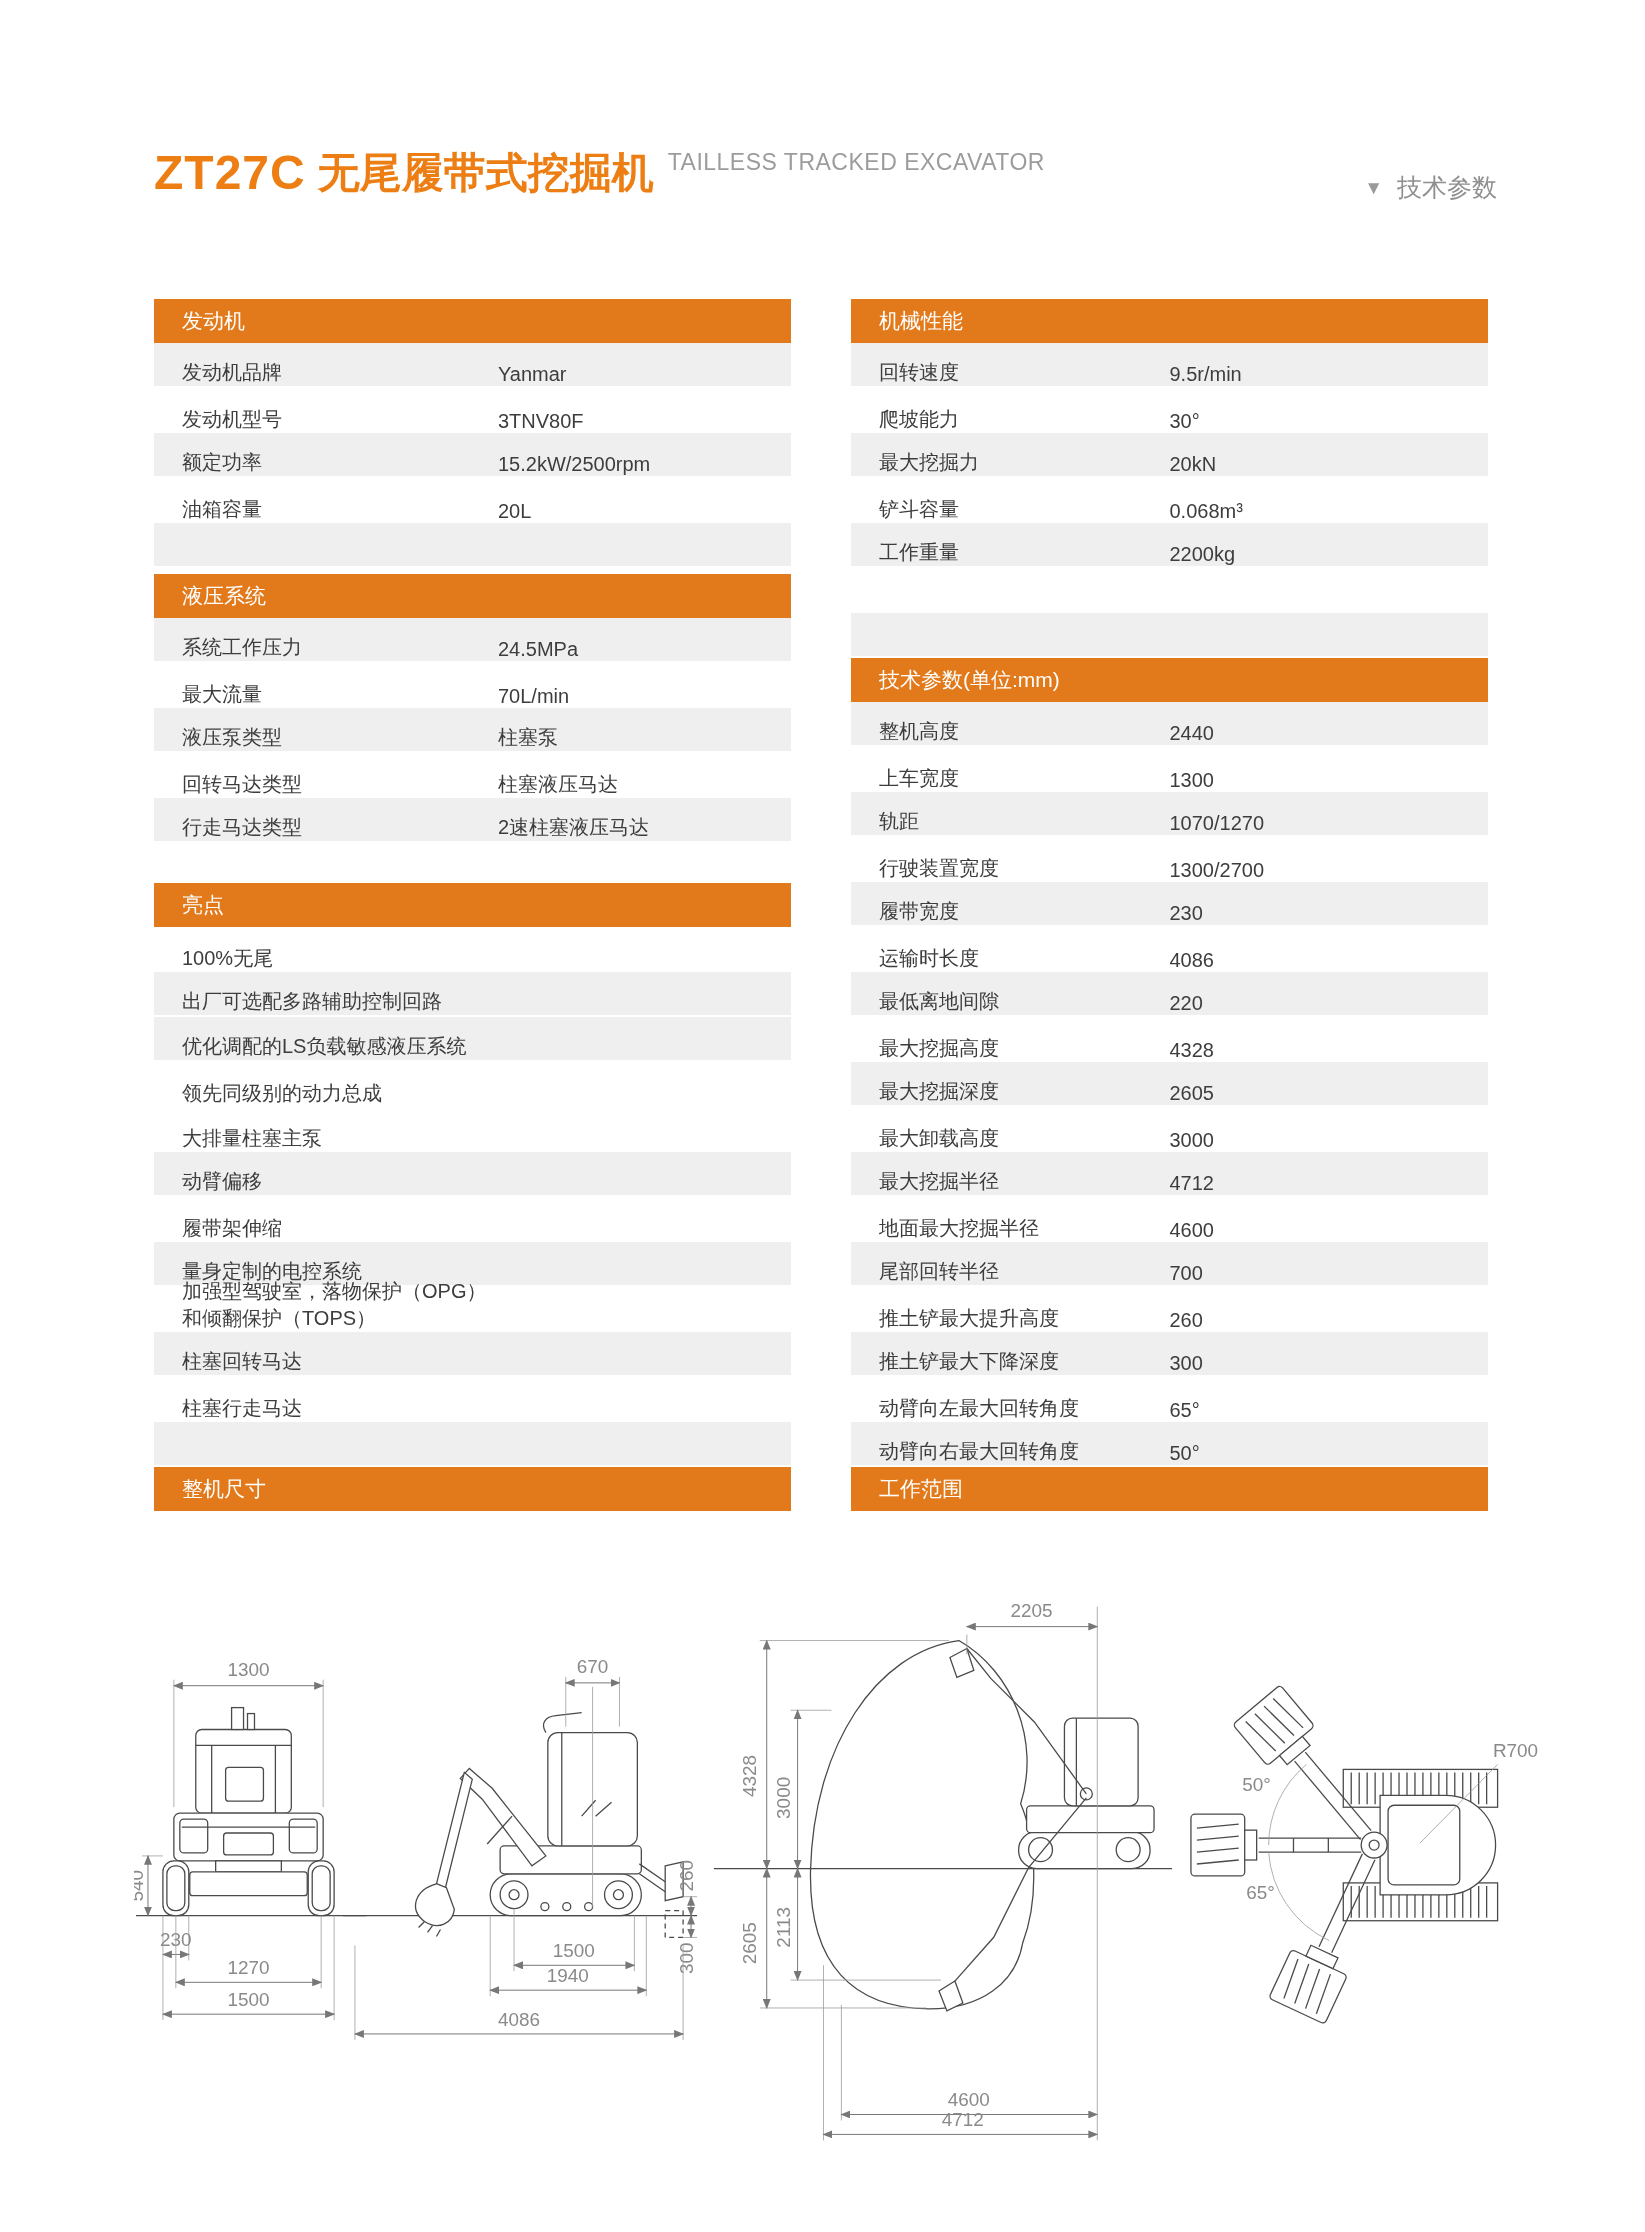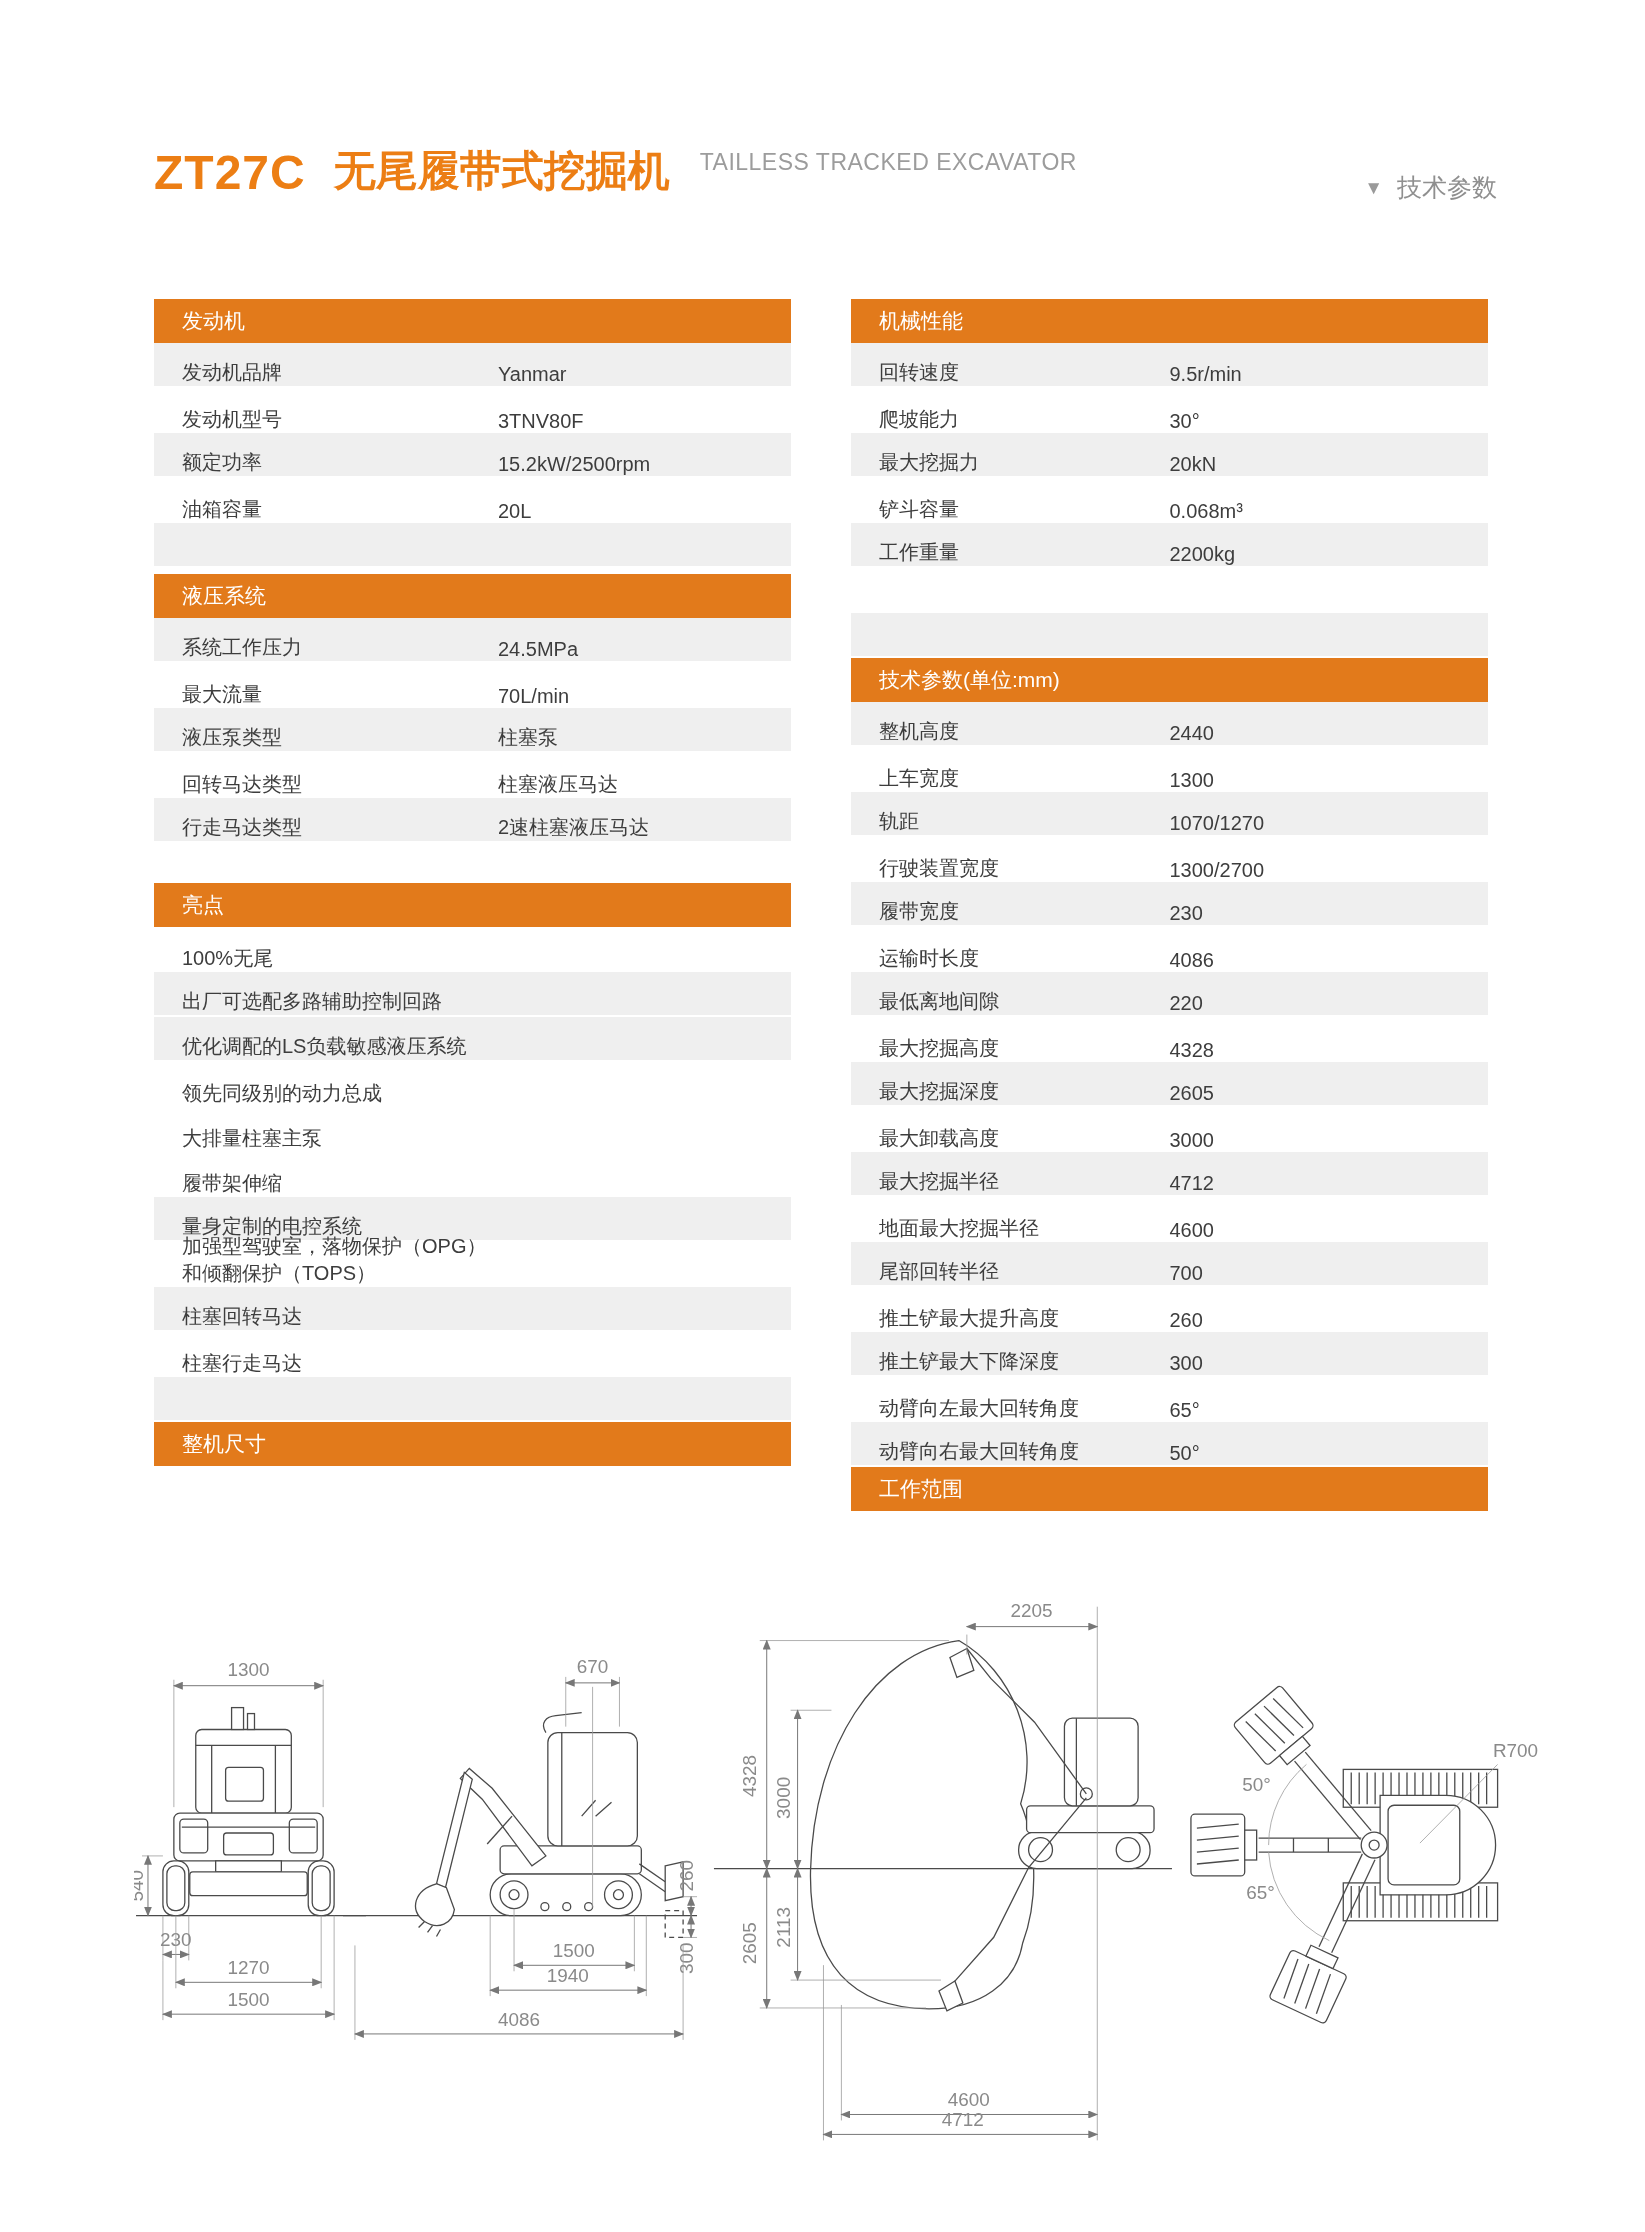--- a/index.html
+++ b/index.html
@@ -1,21 +1,21 @@
 <!DOCTYPE html>
 <html><head>
 <meta charset="utf-8">
 <style>
   html,body{margin:0;padding:0;}
   body{
     width:1646px;height:2233px;position:relative;background:#ffffff;
     font-family:"Liberation Sans",sans-serif;overflow:hidden;
   }
   
-  .title-wrap{position:absolute;left:154px;top:149px;display:flex;align-items:flex-start;white-space:nowrap;gap:16px;}
+  .title-wrap{position:absolute;left:154px;top:149px;display:flex;align-items:center;white-space:nowrap;}
   .model{color:#EC7E14;font-size:48px;font-weight:900;letter-spacing:1px;line-height:1;}
   .t-cn{color:#EC7E14;font-size:42px;font-weight:900;margin-left:12px;line-height:1.05;}
   .t-en{color:#9c9c9c;font-size:23px;margin-left:14px;margin-bottom:21px;letter-spacing:0.5px;}
   .corner{position:absolute;top:171px;right:149px;display:flex;align-items:center;color:#8f8f8f;font-size:25px;}
   .corner .tri{color:#9a9a9a;font-size:19px;margin-right:14px;}
   
   .col{position:absolute;top:299px;width:637px;}
   .col.left{left:154px;}
   .col.right{left:851px;}
   .sec-h{height:44px;background:#E27A1B;color:#fff;font-size:21px;font-weight:normal;
@@ -109,20 +109,23 @@
     </div>
   <div class="row g">
       <span class="lbl wide">优化调配的LS负载敏感液压系统</span>
     </div>
   <div class="row">
       <span class="lbl wide">领先同级别的动力总成</span>
     </div>
   <div class="row">
       <span class="lbl wide">大排量柱塞主泵</span>
     </div>
+  <div class="row g">
+      <span class="lbl wide">动臂偏移</span>
+    </div>
   <div class="row">
       <span class="lbl wide">履带架伸缩</span>
     </div>
   <div class="row g">
       <span class="lbl wide">量身定制的电控系统</span>
     </div>
   <div class="row">
       <span class="lbl wide">加强型驾驶室，落物保护（OPG）和倾翻保护（TOPS）</span>
     </div>
   <div class="row g">

